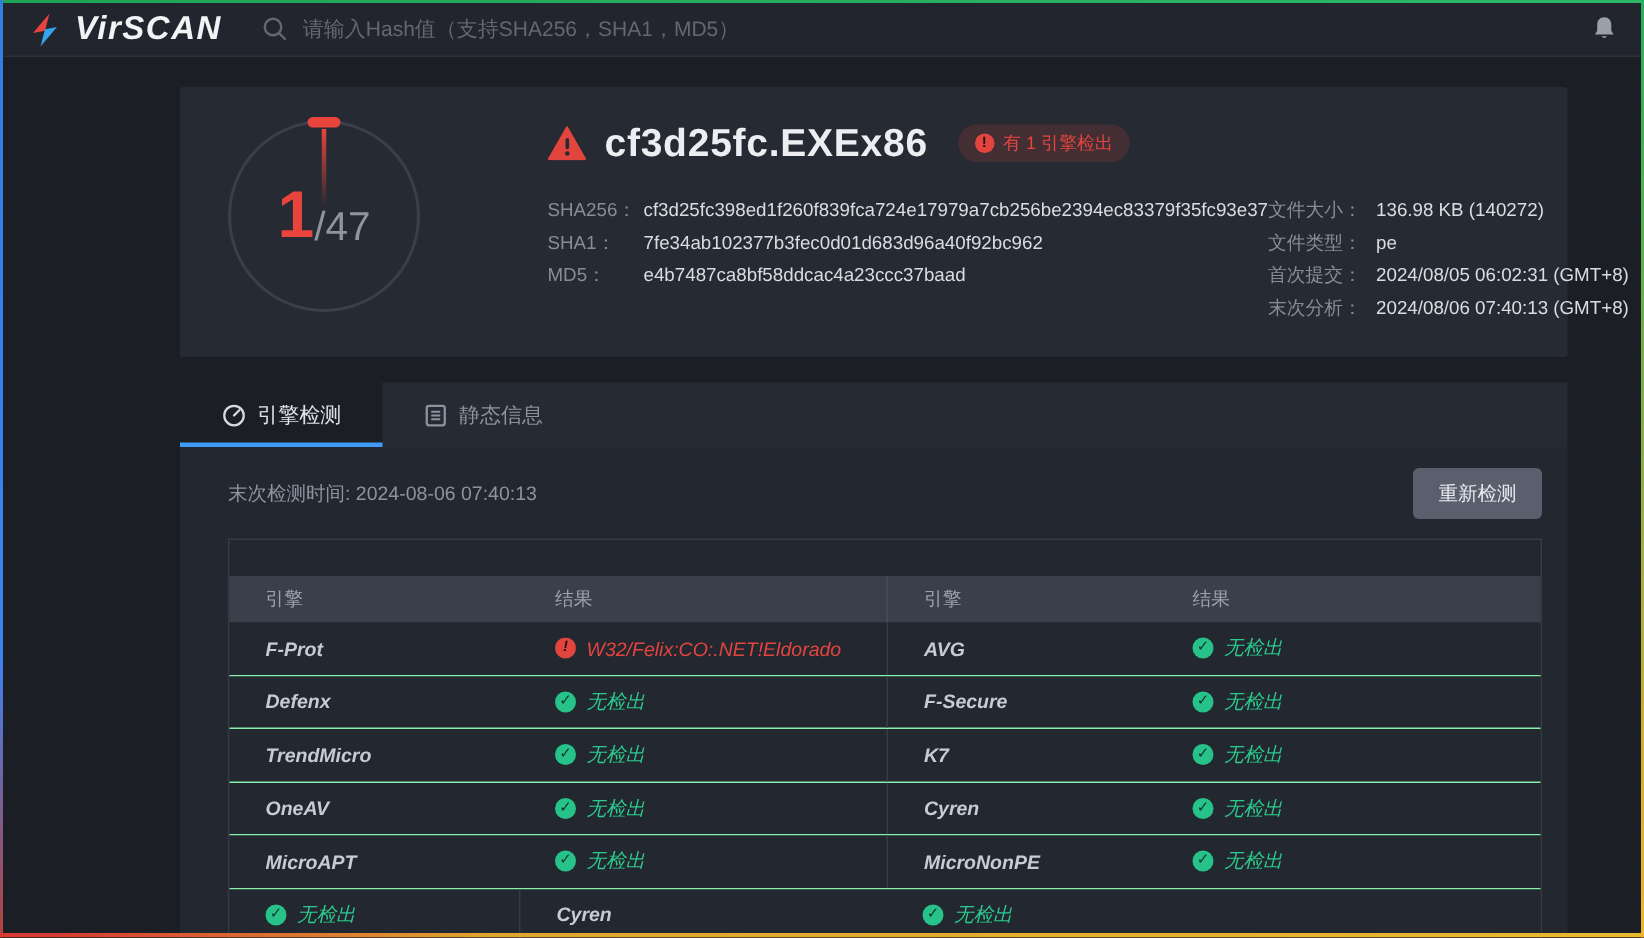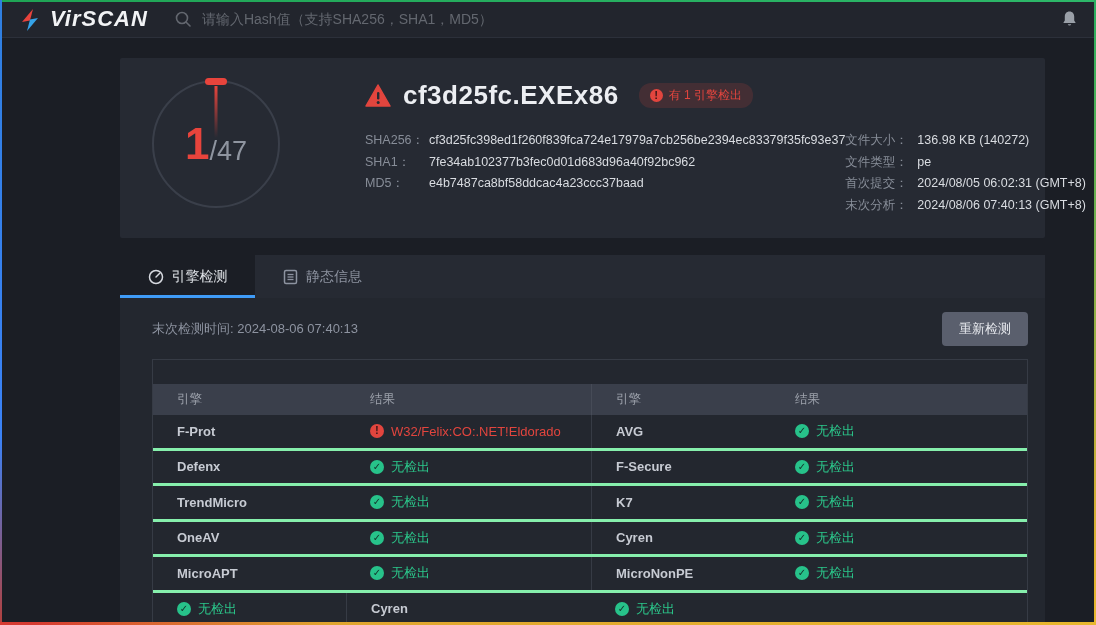--- a/index.html
+++ b/index.html
@@ -57,21 +57,21 @@
 
   
   .panel{width:925px;background:#23272f;min-height:345px;padding:0 17px 0 32px;}
   .panel-meta{display:flex;align-items:center;justify-content:space-between;padding:14px 0 13px;}
   .last-scan{color:#8d93a0;font-size:13px;}
   .rescan-btn{background:#5a5f6d;color:#e8eaef;font-size:13px;border:none;border-radius:4px;padding:8px 17px;cursor:pointer;font-family:inherit;}
 
   
   .table{border:1px solid #363b45;border-bottom:none;}
   .thead{display:grid;grid-template-columns:193px 245px 180px 1fr;background:#3a3f4b;height:31px;align-items:center;font-size:12.5px;color:#9ca1ab;margin-top:24px;}
-  .trow{display:grid;grid-template-columns:193px 245px 180px 1fr;height:35.5px;align-items:center;border-bottom:3px solid #86efac;background:#23272f;}
+  .trow{display:grid;grid-template-columns:193px 245px 180px 1fr;height:35.5px;align-items:center;border-bottom:1px solid #86efac;background:#23272f;font-style:italic;}
   .cell{padding-left:24px;overflow:hidden;white-space:nowrap;}
   .group2{border-left:1px solid #363b45;height:100%;display:flex;align-items:center;}
   .thead .group2{border-left:1px solid #464b57;}
   .engine-cell{font-size:13px;font-weight:bold;color:#c7cbd3;}
   .result-cell{display:flex;align-items:center;gap:7px;font-size:13px;}
   .status-icon{width:14px;height:14px;border-radius:50%;display:inline-flex;align-items:center;justify-content:center;flex-shrink:0;font-size:10px;line-height:1;}
   .clean .status-icon{background:#27c28a;color:#12322a;}
   .clean .status-icon::before{content:"\2713";font-weight:bold;}
   .detected .status-icon{background:#e2453e;color:#2a1012;}
   .detected .status-icon::before{content:"!";font-weight:bold;}

